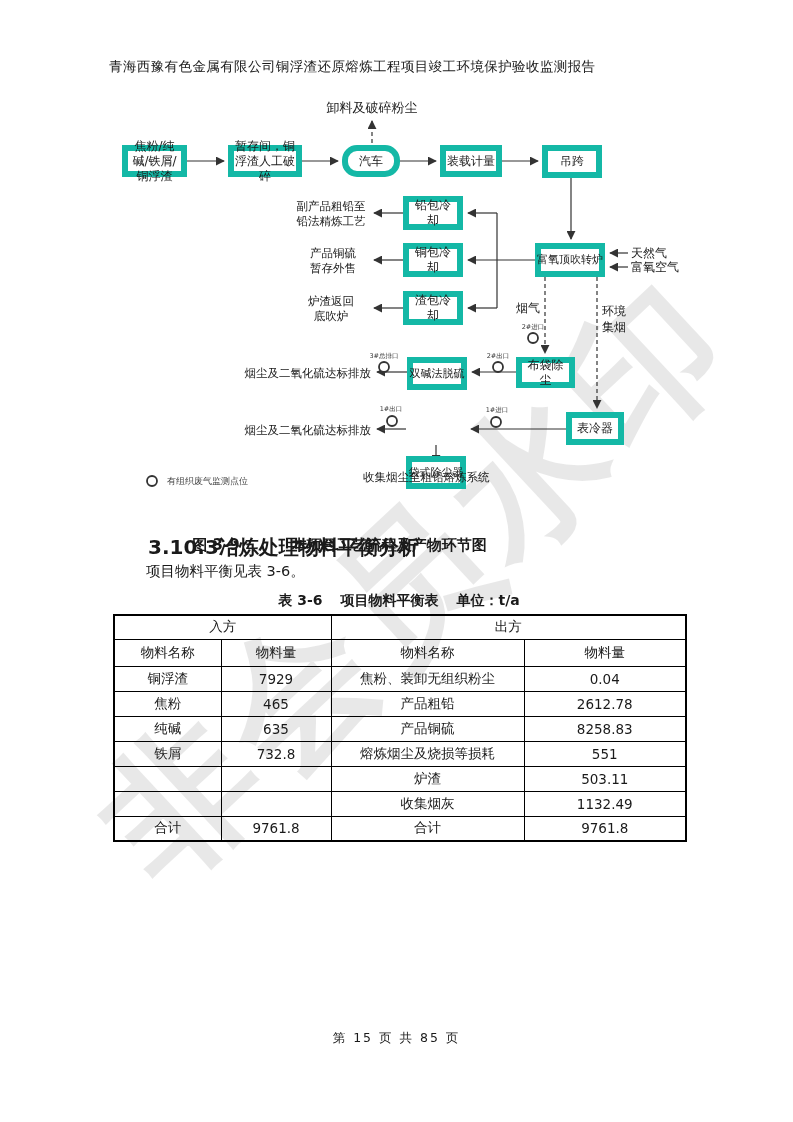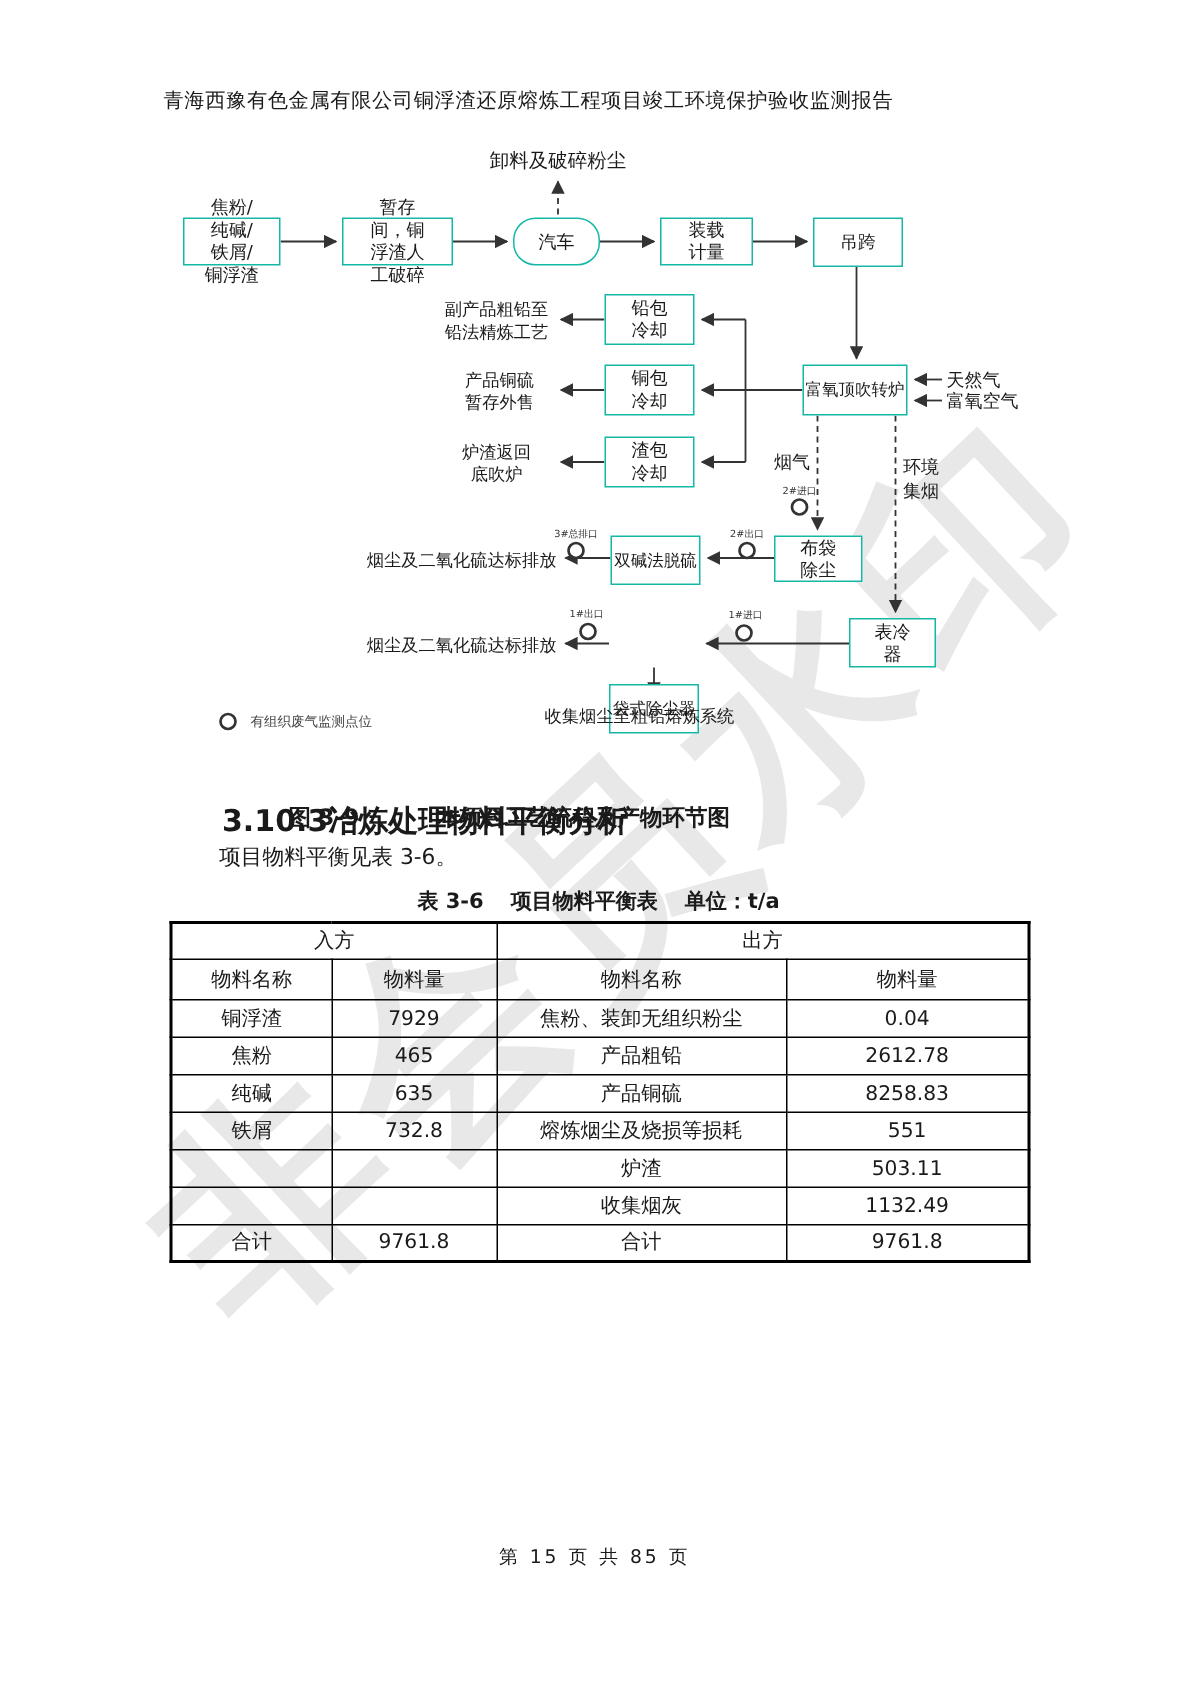--- a/index.html
+++ b/index.html
@@ -8,23 +8,23 @@
   .abs{position:absolute;}
   
   #watermark{position:absolute;left:128px;top:752px;z-index:0;transform:rotate(-43deg);
              transform-origin:left center;font-size:150px;font-weight:bold;letter-spacing:8px;
              white-space:nowrap;color:rgba(0,0,0,0.09);pointer-events:none;}
   .layer{position:absolute;left:0;top:0;z-index:1;}
   
   #rpt-header{left:109px;top:58px;font-size:13.5px;letter-spacing:0.4px;white-space:nowrap;}
   #rpt-footer{left:0;top:1030px;width:793px;text-align:center;font-size:12.5px;letter-spacing:2px;}
   
-  .fc-box{position:absolute;z-index:2;border:1px solid #14b8a6;background:#fff;
+  .fc-box{position:absolute;z-index:2;border:6px solid #14b8a6;background:#fff;
           display:flex;align-items:center;justify-content:center;text-align:center;
-          font-size:12px;line-height:1.25;padding:13px;box-sizing:border-box;}
+          font-size:12px;line-height:1.25;padding:1px;box-sizing:border-box;}
   .fc-box.small{font-size:11px;white-space:nowrap;}
   
   .fc-txt{position:absolute;z-index:2;font-size:11.5px;line-height:1.3;text-align:center;}
   .fc-txt.md{font-size:12px;}
   .fc-txt.lg{font-size:13px;}
   .fc-txt.right{text-align:right;}
   .fc-txt.left{text-align:left;}
   #legend-label{position:absolute;left:167px;top:475px;z-index:2;font-size:9px;color:#444;}
   svg text{font-family:"DejaVu Sans",sans-serif;}
   

